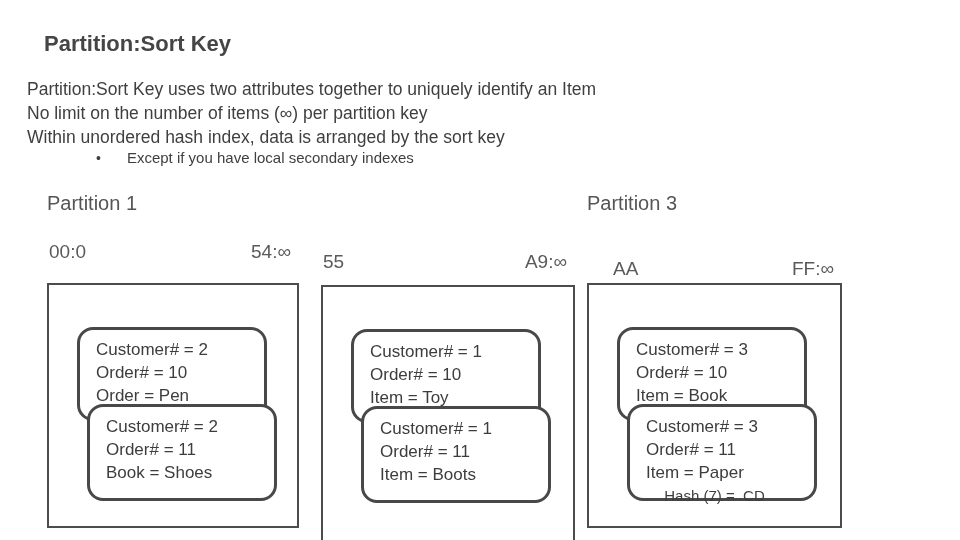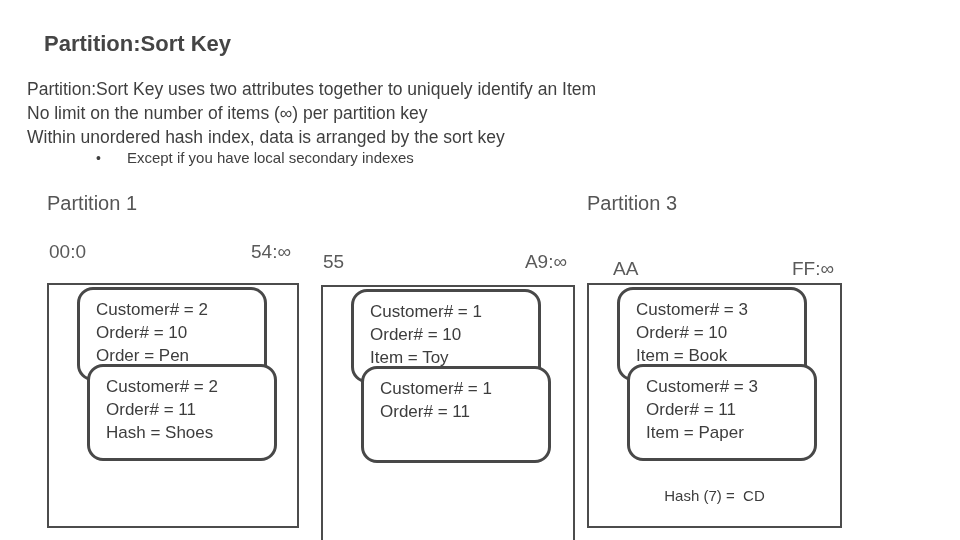--- a/index.html
+++ b/index.html
@@ -44,21 +44,21 @@
   .p-box {
     position:absolute; left:0; right:0; top:283px; height:245px;
     border:2px solid #4c4c4c; background:#ffffff; box-sizing:border-box;
   }
   .p2 .p-box { top:285px; height:309px; }
 
   .item-card {
     position:absolute; background:#ffffff;
     border:3px solid #484848; border-radius:16px;
     padding:8px 13px 0 16px; box-sizing:border-box;
-    font-size:17px; line-height:23px; color:#3d3d3d;
+    font-size:17px; line-height:23px; color:#3d3d3d;margin-top:40px;
   }
   .card1 { left:28px; top:2px;  width:190px; height:94px; }
   .card2 { left:38px; top:79px; width:190px; height:97px; }
 
   .hash {
     position:absolute; left:0; right:0; bottom:13px;
     text-align:center; font-size:15px; color:#3d3d3d; white-space:pre;
   }
   .p2 .hash, .p3 .hash { bottom:22px;margin-top:31px; }
 </style>
@@ -88,39 +88,40 @@
     </div>
     <div class="p-box">
       <div class="item-card card1">
         <div>Customer# = 2</div>
         <div>Order# = 10</div>
         <div>Order = Pen</div>
       </div>
       <div class="item-card card2">
         <div>Customer# = 2</div>
         <div>Order# = 11</div>
-        <div>Hash = Shoes</div>
+        <div>Book = Shoes</div>
       </div>
     </div>
   </section>
 
   <section class="partition p2">
     <div class="p-range">
       <span>55</span>
       <span>A9:∞</span>
     </div>
     <div class="p-box">
       <div class="item-card card1">
         <div>Customer# = 1</div>
         <div>Order# = 10</div>
         <div>Item = Toy</div>
       </div>
       <div class="item-card card2">
         <div>Customer# = 1</div>
         <div>Order# = 11</div>
+        <div>Item = Boots</div>
       </div>
       <div class="hash">Hash (1) =  7B</div>
     </div>
   </section>
 
   <section class="partition p3">
     <div class="p-label">Partition 3</div>
     <div class="p-range">
       <span>AA</span>
       <span>FF:∞</span>

